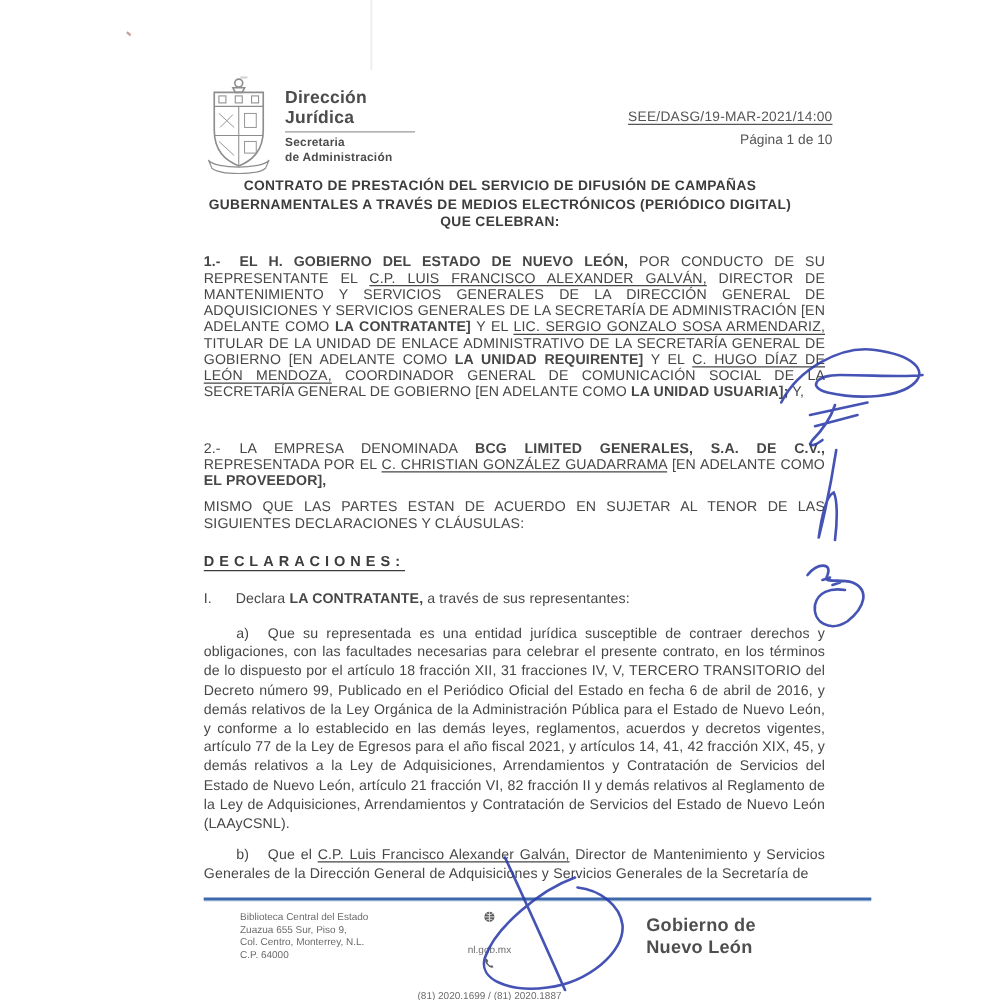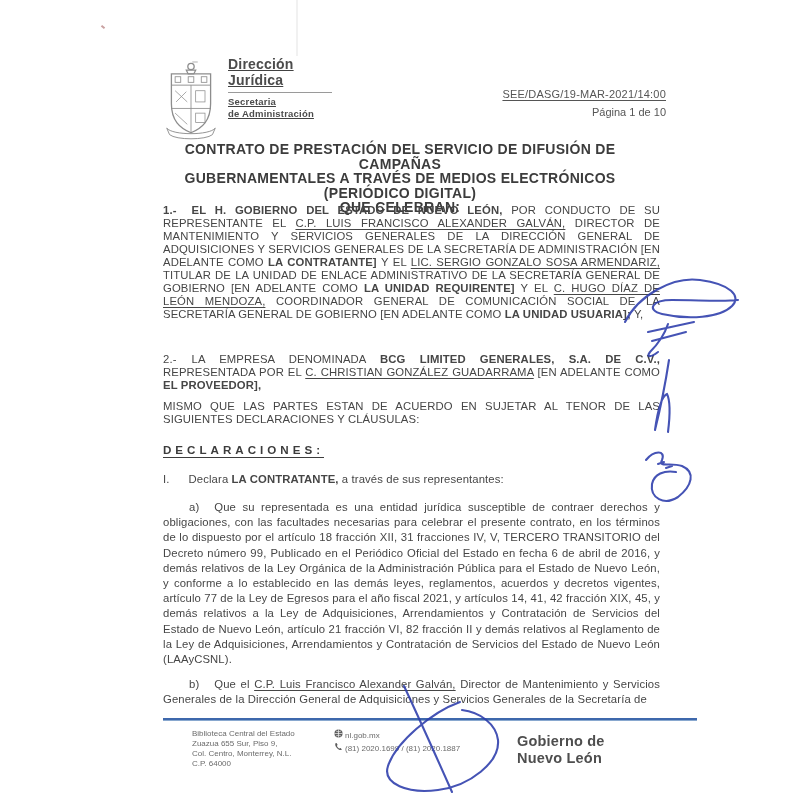--- a/index.html
+++ b/index.html
@@ -2,31 +2,31 @@
 <html><head>
 <meta charset="utf-8">
 <style>
   html,body { margin:0; padding:0; background:#ffffff; }
   .page {
     position:relative; width:800px; height:800px; background:#fff;
     font-family:"Liberation Sans", sans-serif; color:#424242; overflow:hidden;
   }
   
   .crest { position:absolute; left:163px; top:60px; }
-  .hdr-text { position:absolute; left:228px; top:56px; width:140px;text-decoration:underline; }
+  .hdr-text { position:absolute; left:228px; top:69px; width:140px; }
   .hdr-dept { font-size:14px; font-weight:bold; color:#4c4c4c; line-height:16px; letter-spacing:0.2px; }
   .hdr-rule { width:104px; height:1px; background:#9a9a9a; margin:4px 0 3px 0; }
   .hdr-org  { font-size:9.5px; font-weight:bold; color:#4c4c4c; line-height:11.5px; letter-spacing:0.2px; }
   .ref-block { position:absolute; right:134px; top:88px; text-align:right; }
   .ref-num { font-size:11px; color:#555; text-decoration:underline; text-underline-offset:2px; letter-spacing:0.2px; }
   .page-ind { font-size:11px; color:#555; margin-top:6px; }
   
   .doc-title {
     position:absolute; left:150px; top:142px; width:500px; text-align:center;
-    font-size:14px; font-weight:bold; line-height:14.6px; letter-spacing:0.3px; color:#3c3c3c;
+    font-size:11px; font-weight:bold; line-height:14.6px; letter-spacing:0.3px; color:#3c3c3c;
   }
   .para {
     position:absolute; left:163px; width:497px; text-align:justify;
     font-size:11.3px; color:#464646; letter-spacing:0.12px;
   }
   .caps { line-height:13px; }
   .lc   { line-height:15.2px; }
   .plabel { margin-right:15px; }
   .plabel.bold { font-weight:bold; }
   .b { font-weight:bold; }
@@ -35,21 +35,21 @@
     position:absolute; left:163px; top:443px; width:497px; 
     font-size:11.6px; font-weight:bold; letter-spacing:4px; color:#3c3c3c;
   }
   .decl-head span { text-decoration:underline; text-underline-offset:2.5px; }
   .indent1 { text-indent:26px; }
   
   .foot-rule { position:absolute; left:163px; top:718px; width:534px; height:2px;
     background:#3e68ac; box-shadow:0 1px 0 #89a8cf; }
   .foot-addr { position:absolute; left:192px; top:729px; font-size:8px; line-height:10px; color:#6b6b6b; }
   .foot-contact { position:absolute; left:334px; top:729px; font-size:8px; line-height:13px; color:#6b6b6b; }
-  .foot-contact .row { display:flex; align-items:center; gap:2px; }
+  .foot-contact .row { display:flex; align-items:center; gap:11px;flex-direction:column; }
   .brand { position:absolute; left:517px; top:733px; font-size:14.5px; font-weight:bold;
     line-height:17px; color:#4e4e4e; letter-spacing:0.2px; }
   
   .ink-layer { position:absolute; left:0; top:0; pointer-events:none; }
   .artifact { position:absolute; pointer-events:none; }
 </style>
 </head>
 <body>
 
 <div class="page">

